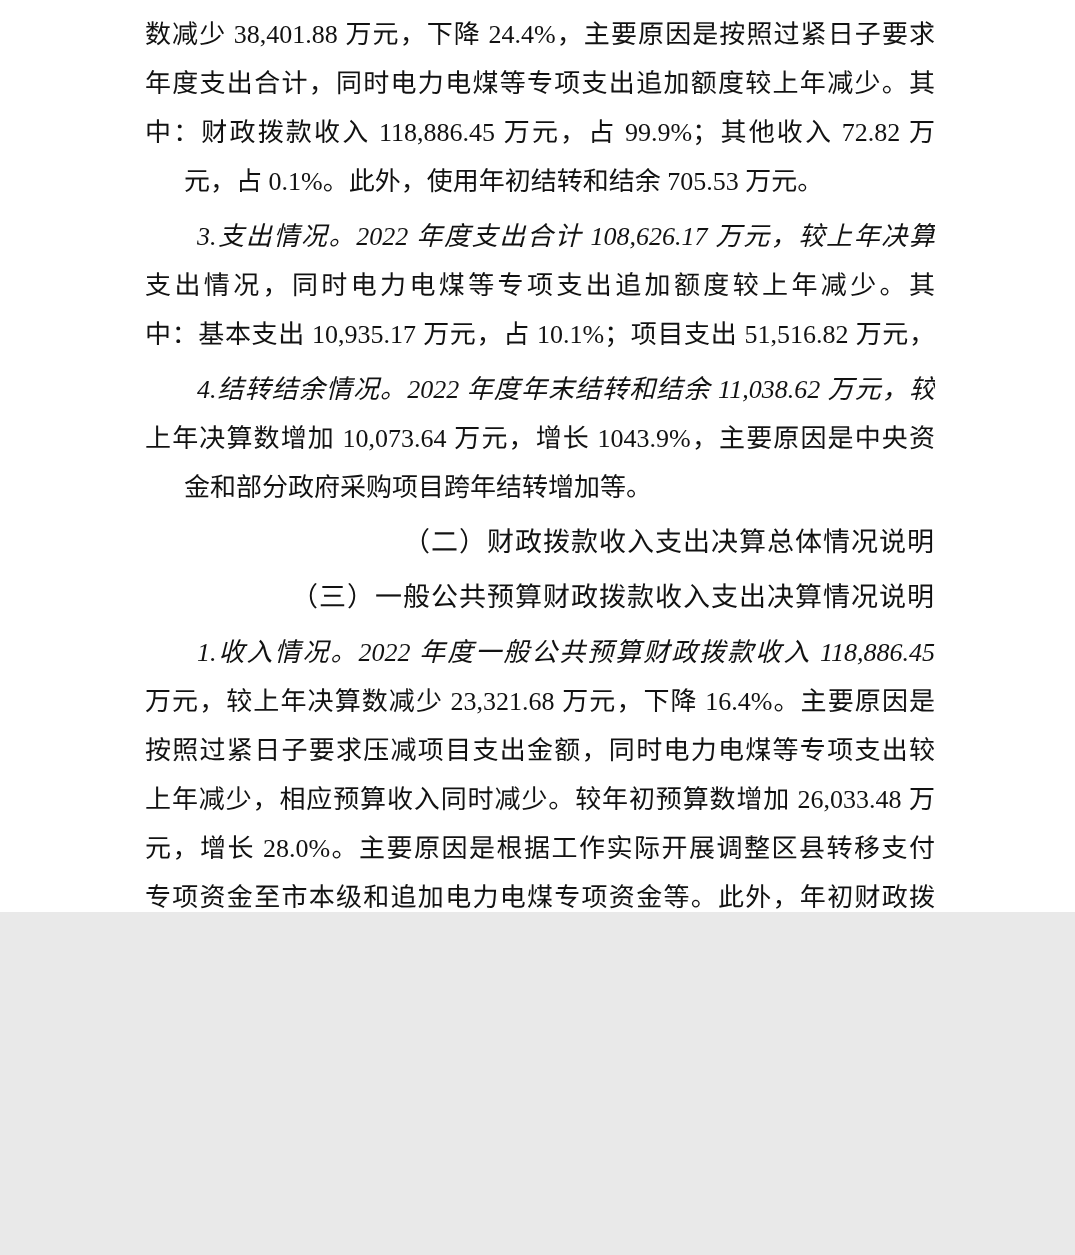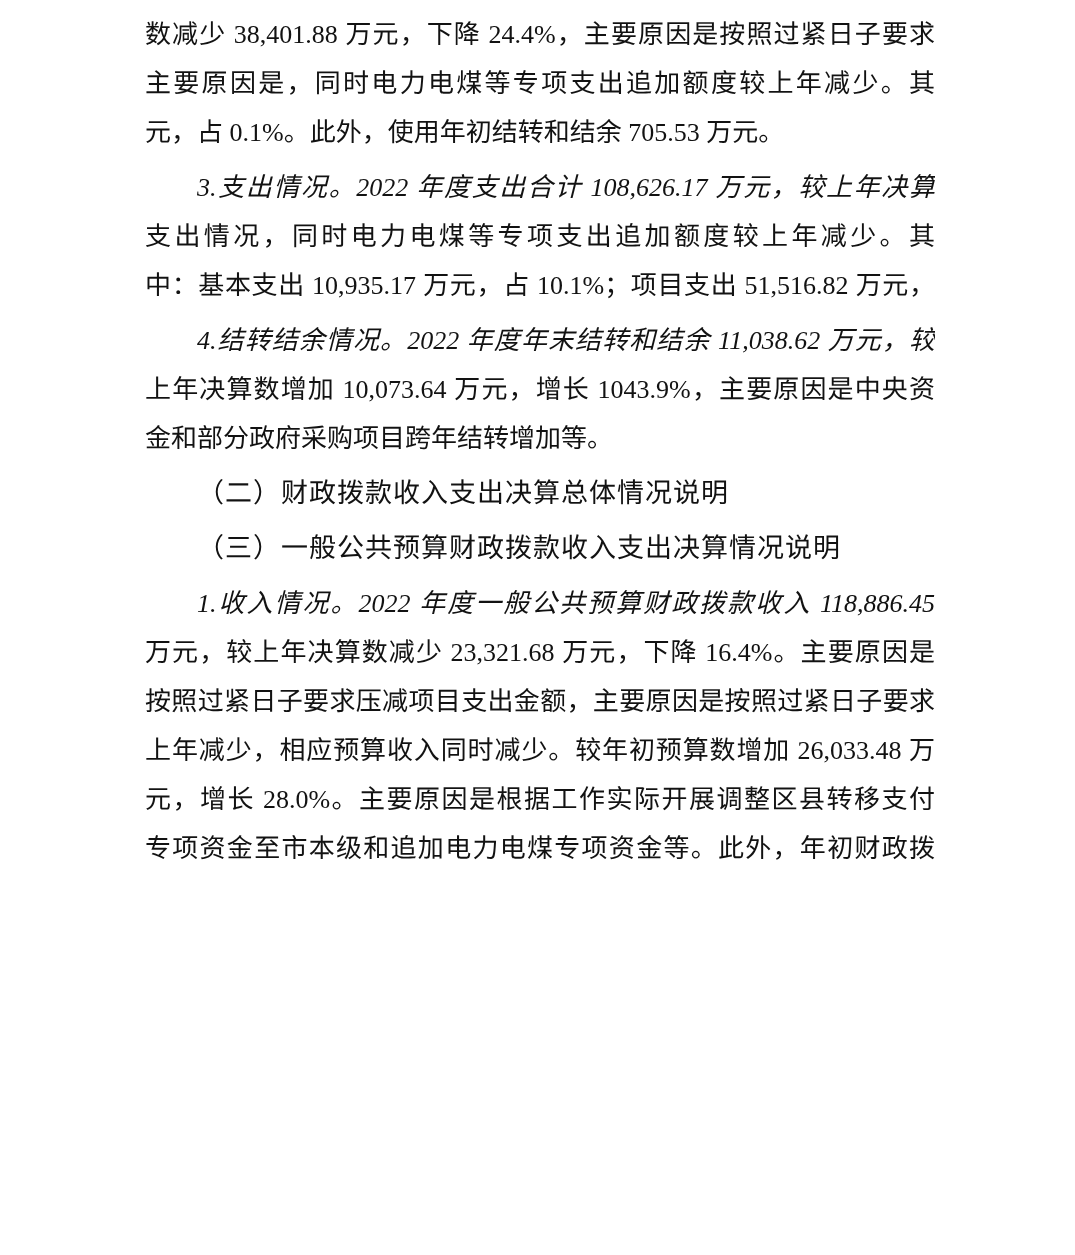--- a/index.html
+++ b/index.html
@@ -3,21 +3,21 @@
 <meta charset="utf-8">
 <style>
   html, body {
     margin: 0;
     padding: 0;
     background: #e9e9e9;
   }
   .page {
     position: relative;
     width: 1075px;
-    height: 1255px;
+    height: 912px;
     margin: 0 auto;
     background: #ffffff;
     overflow: hidden;
     font-family: "Liberation Serif", "DejaVu Serif", serif;
     color: #121212;
   }
   .doc {
     position: absolute;
     left: 145px;
     top: 10px;
@@ -39,43 +39,45 @@
   
   .jl {
     text-align: justify;
     text-align-last: justify;
     text-justify: inter-character;
   }
   
   .ll {
     text-align: left;
     text-align-last: left;
+    margin-left: 39px;
   }
   
   .indent {
     text-indent: 52px;
     font-style: italic;
   }
   
   .hd {
-    text-align: left;
+    text-align: right;
     text-indent: 52px;
     font-size: 27px;
     letter-spacing: 1px;
   }
 </style>
 </head>
 <body>
 
 <div class="page">
   <div class="doc">
 
     <div class="para">
       <div class="line jl">数减少 38,401.88 万元，下降 24.4%，主要原因是按照过紧日子要求</div>
-      <div class="line jl">主要原因是，同时电力电煤等专项支出追加额度较上年减少。其</div>
+      <div class="line jl">年度支出合计，同时电力电煤等专项支出追加额度较上年减少。其</div>
+      <div class="line jl">中：财政拨款收入 118,886.45 万元，占 99.9%；其他收入 72.82 万</div>
       <div class="line ll">元，占 0.1%。此外，使用年初结转和结余 705.53 万元。</div>
     </div>
 
     <div class="para">
       <div class="line jl indent">3.支出情况。2022 年度支出合计 108,626.17 万元，较上年决算</div>
       <div class="line jl">支出情况，同时电力电煤等专项支出追加额度较上年减少。其</div>
       <div class="line jl">中：基本支出 10,935.17 万元，占 10.1%；项目支出 51,516.82 万元，</div>
     </div>
 
     <div class="para">
@@ -89,20 +91,20 @@
     </div>
 
 
     <div class="para">
       <div class="line hd">（三）一般公共预算财政拨款收入支出决算情况说明</div>
     </div>
 
     <div class="para">
       <div class="line jl indent">1.收入情况。2022 年度一般公共预算财政拨款收入 118,886.45</div>
       <div class="line jl">万元，较上年决算数减少 23,321.68 万元，下降 16.4%。主要原因是</div>
-      <div class="line jl">按照过紧日子要求压减项目支出金额，主要原因是按照过紧日子要求</div>
+      <div class="line jl">按照过紧日子要求压减项目支出金额，同时电力电煤等专项支出较</div>
       <div class="line jl">上年减少，相应预算收入同时减少。较年初预算数增加 26,033.48 万</div>
       <div class="line jl">元，增长 28.0%。主要原因是根据工作实际开展调整区县转移支付</div>
       <div class="line jl">专项资金至市本级和追加电力电煤专项资金等。此外，年初财政拨</div>
     </div>
 
   </div>
 </div>
 
 </body></html>

